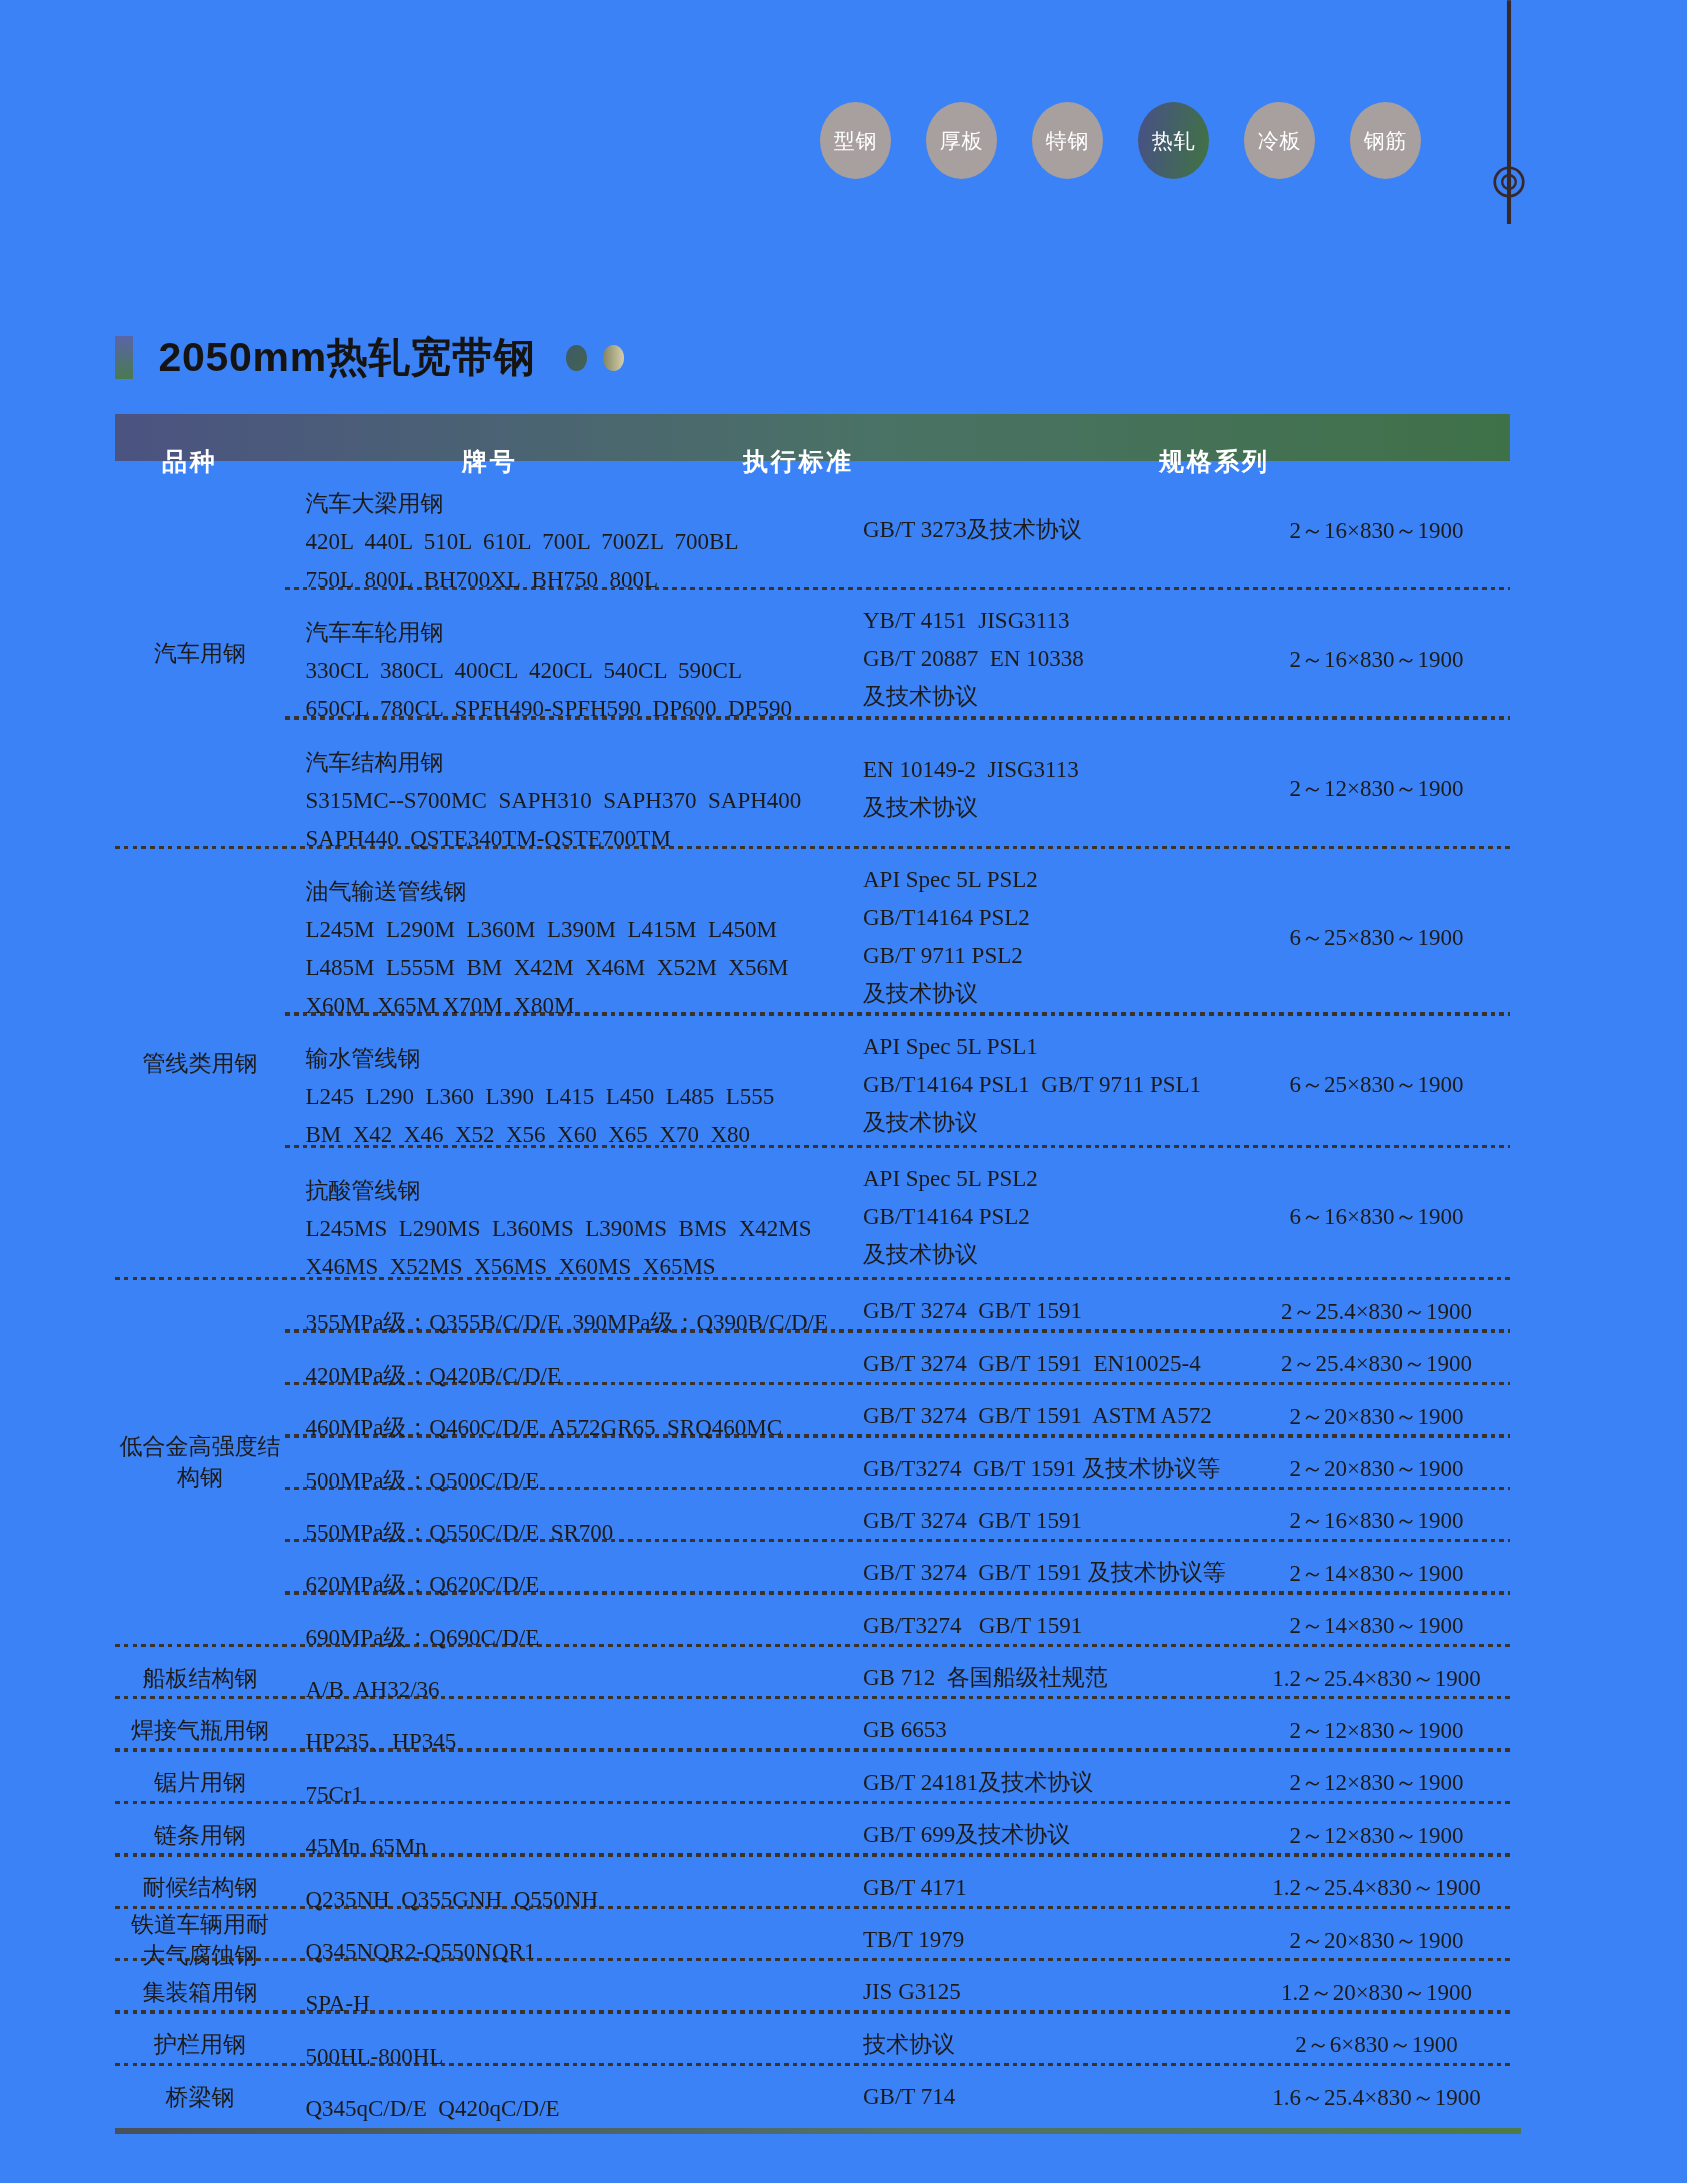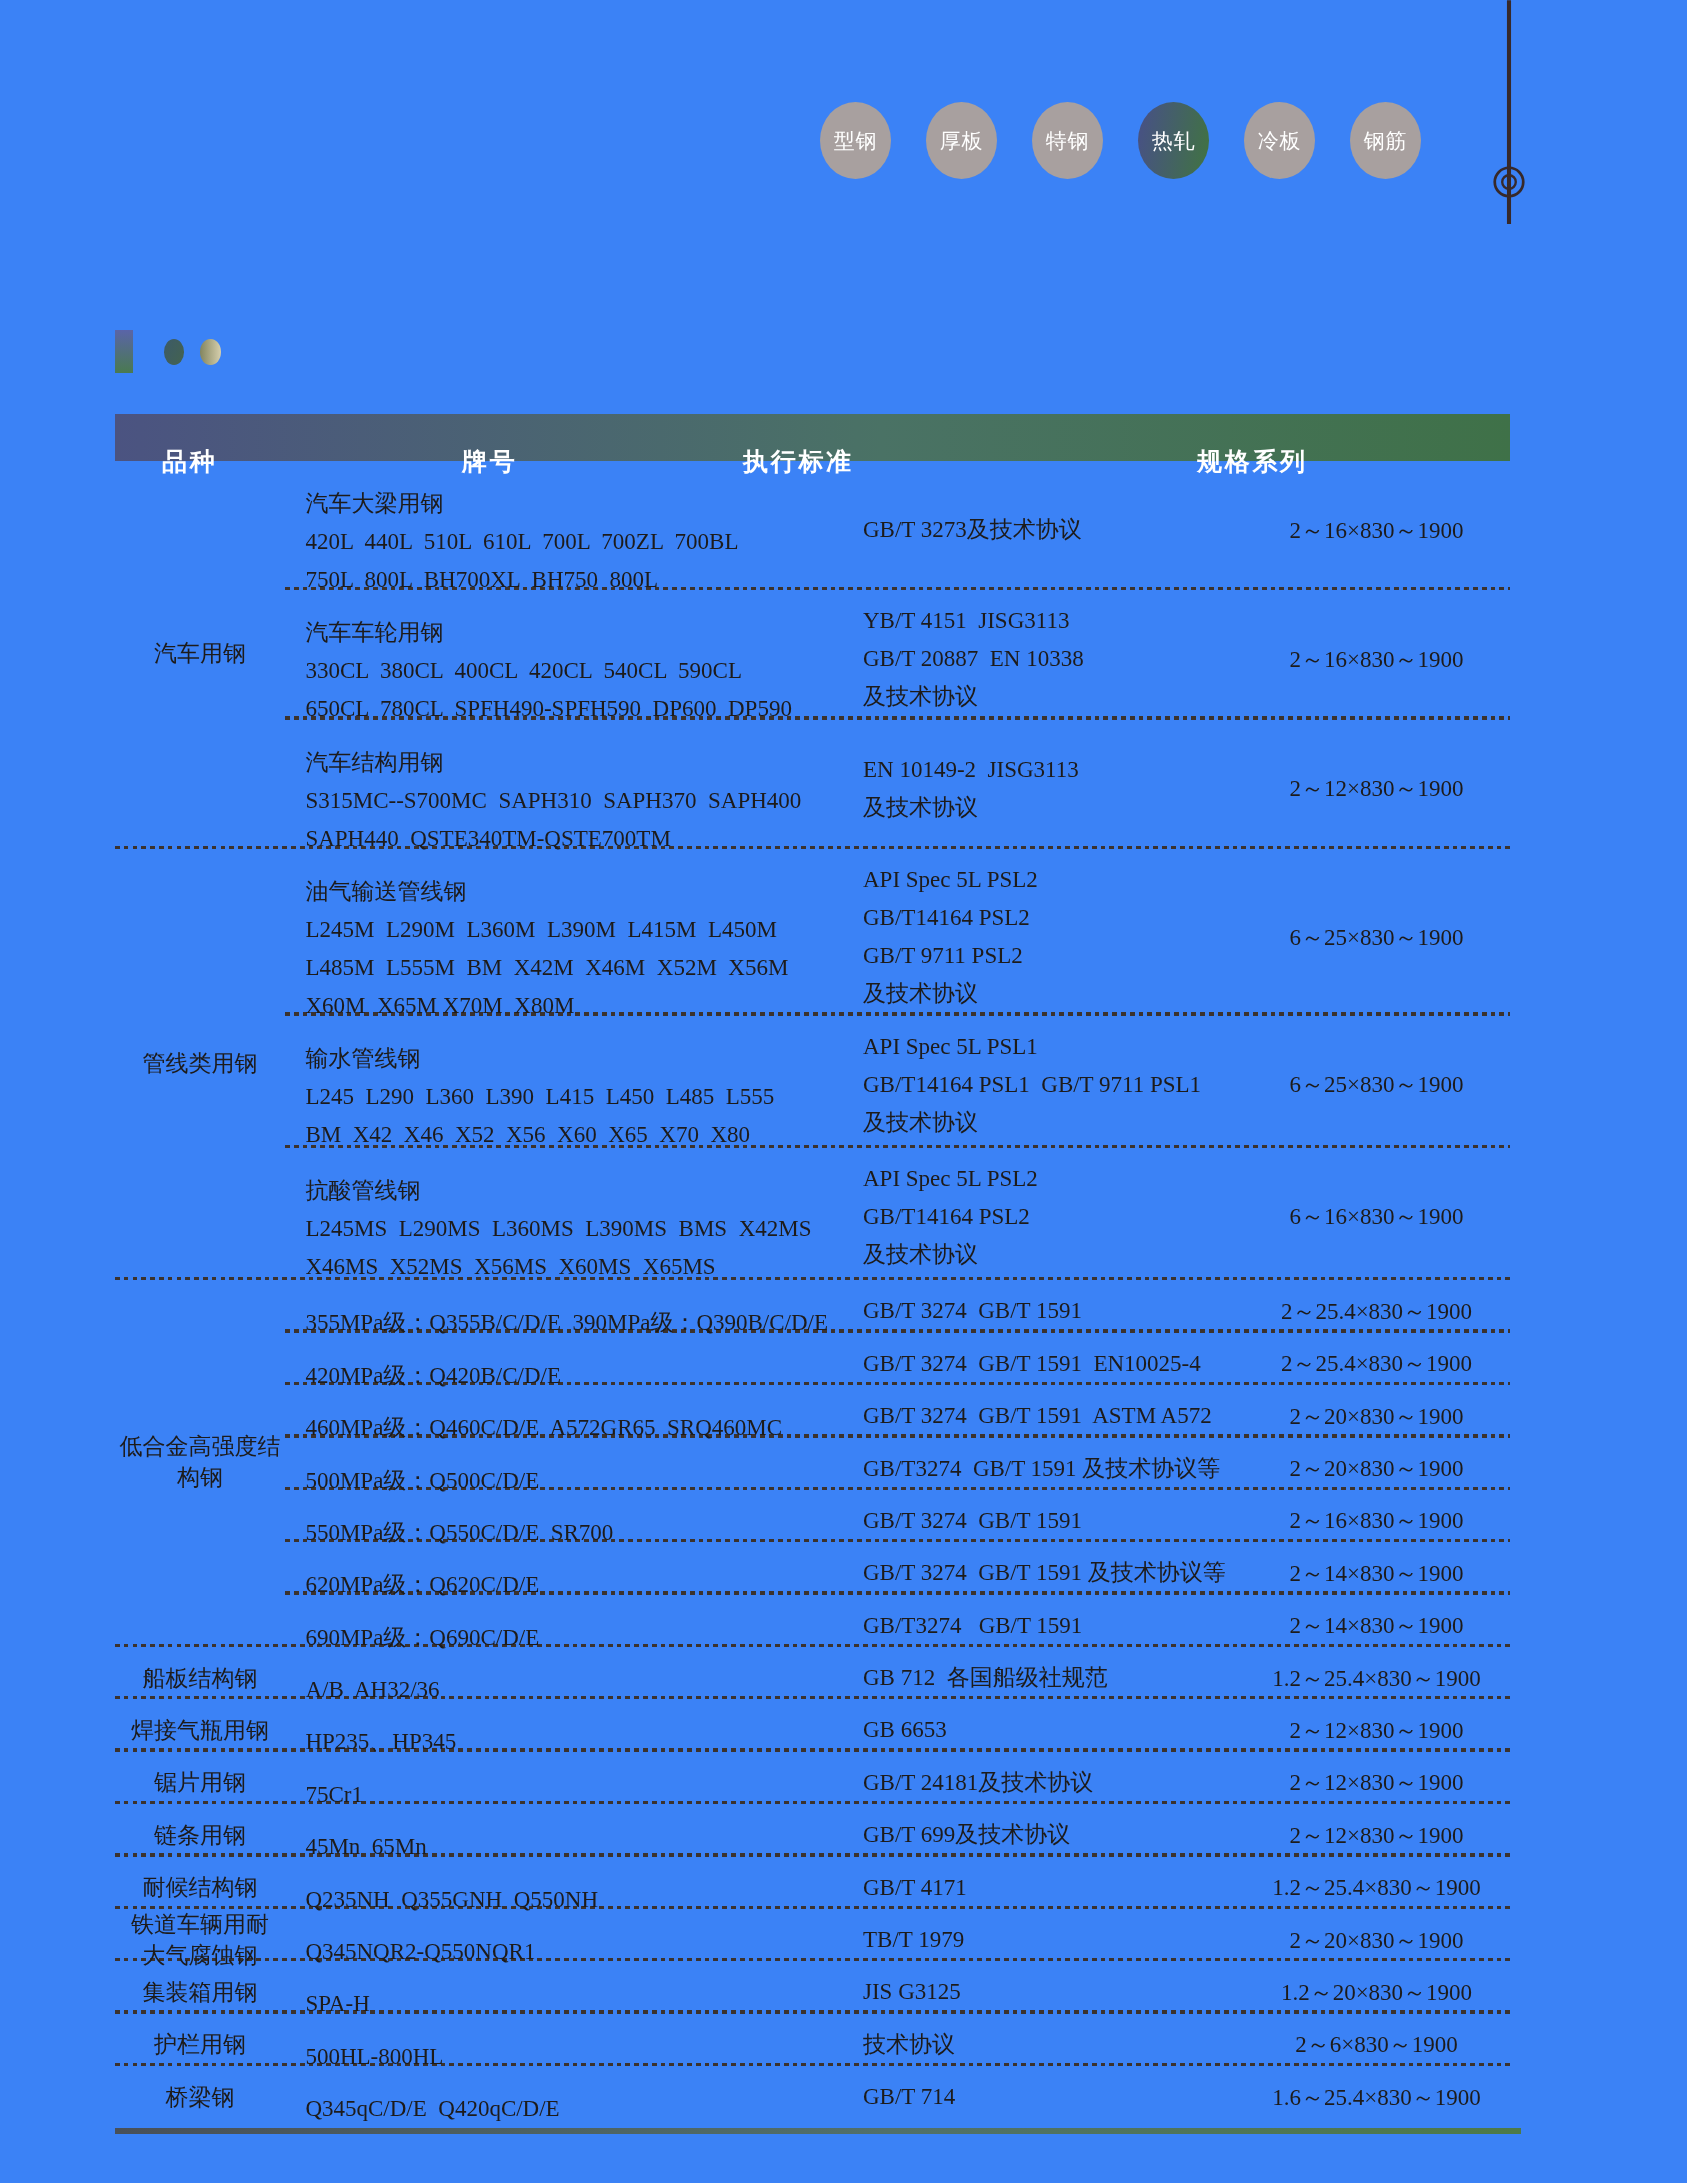--- a/index.html
+++ b/index.html
@@ -27,21 +27,21 @@
   .tdot.d1{background:linear-gradient(120deg,#3c5a68,#44634f);}
   .tdot.d2{background:linear-gradient(90deg,#83855f,#d6cfad);}
 
   
   .table{position:absolute;left:115px;top:414px;width:1395px;font-size:23px;}
   .thead{position:relative;height:47px;
          background:linear-gradient(90deg,#4b5381 0%,#4a7265 55%,#3f7148 100%);
          font-family:"Liberation Sans","DejaVu Sans",sans-serif;
          font-weight:bold;font-size:25px;color:#ffffff;}
   .thead span{position:absolute;top:0;line-height:47px;letter-spacing:2.7px;margin-top:24px;}
-  .th0{left:47px;} .th1{left:347px;} .th2{left:628px;} .th3{left:1082px;}
+  .th0{left:47px;} .th1{left:347px;} .th2{left:628px;} .th3{left:1044px;}
 
   .section{display:flex;}
   .cat{width:170px;display:flex;align-items:center;justify-content:center;
        text-align:center;white-space:pre-line;font-size:23px;line-height:31px;}
   .rows{width:1225px;}
   .subrow{display:grid;grid-template-columns:563px 394px 269px;align-items:center;}
   .r186{height:126px;} .r240{height:163px;} .r190{height:129px;} .r72{height:49px;}
   .single{display:grid;grid-template-columns:170px 563px 394px 269px;align-items:center;height:49px;}
   .single .cat{width:auto;}
   .grades{padding-left:20.4px;margin-top:24px;}
@@ -68,20 +68,21 @@
   </div>
 
   <svg class="bindmark" viewBox="0 0 56 340">
     <line x1="28" y1="0" x2="28" y2="330" stroke="#37292a" stroke-width="6"></line>
     <circle cx="28" cy="268" r="21" fill="none" stroke="#37292a" stroke-width="4"></circle>
     <circle cx="28" cy="268" r="10" fill="none" stroke="#37292a" stroke-width="3.5"></circle>
   </svg>
 
   <div class="titleRow">
     <div class="titleBar"></div>
+    <h1 class="pageTitle">2050mm热轧宽带钢</h1>
     <div class="titleDots">
       <span class="tdot d1"></span>
       <span class="tdot d2"></span>
     </div>
   </div>
 
   <div class="table">
 
     <div class="thead">
       <span class="th0">品种</span>

